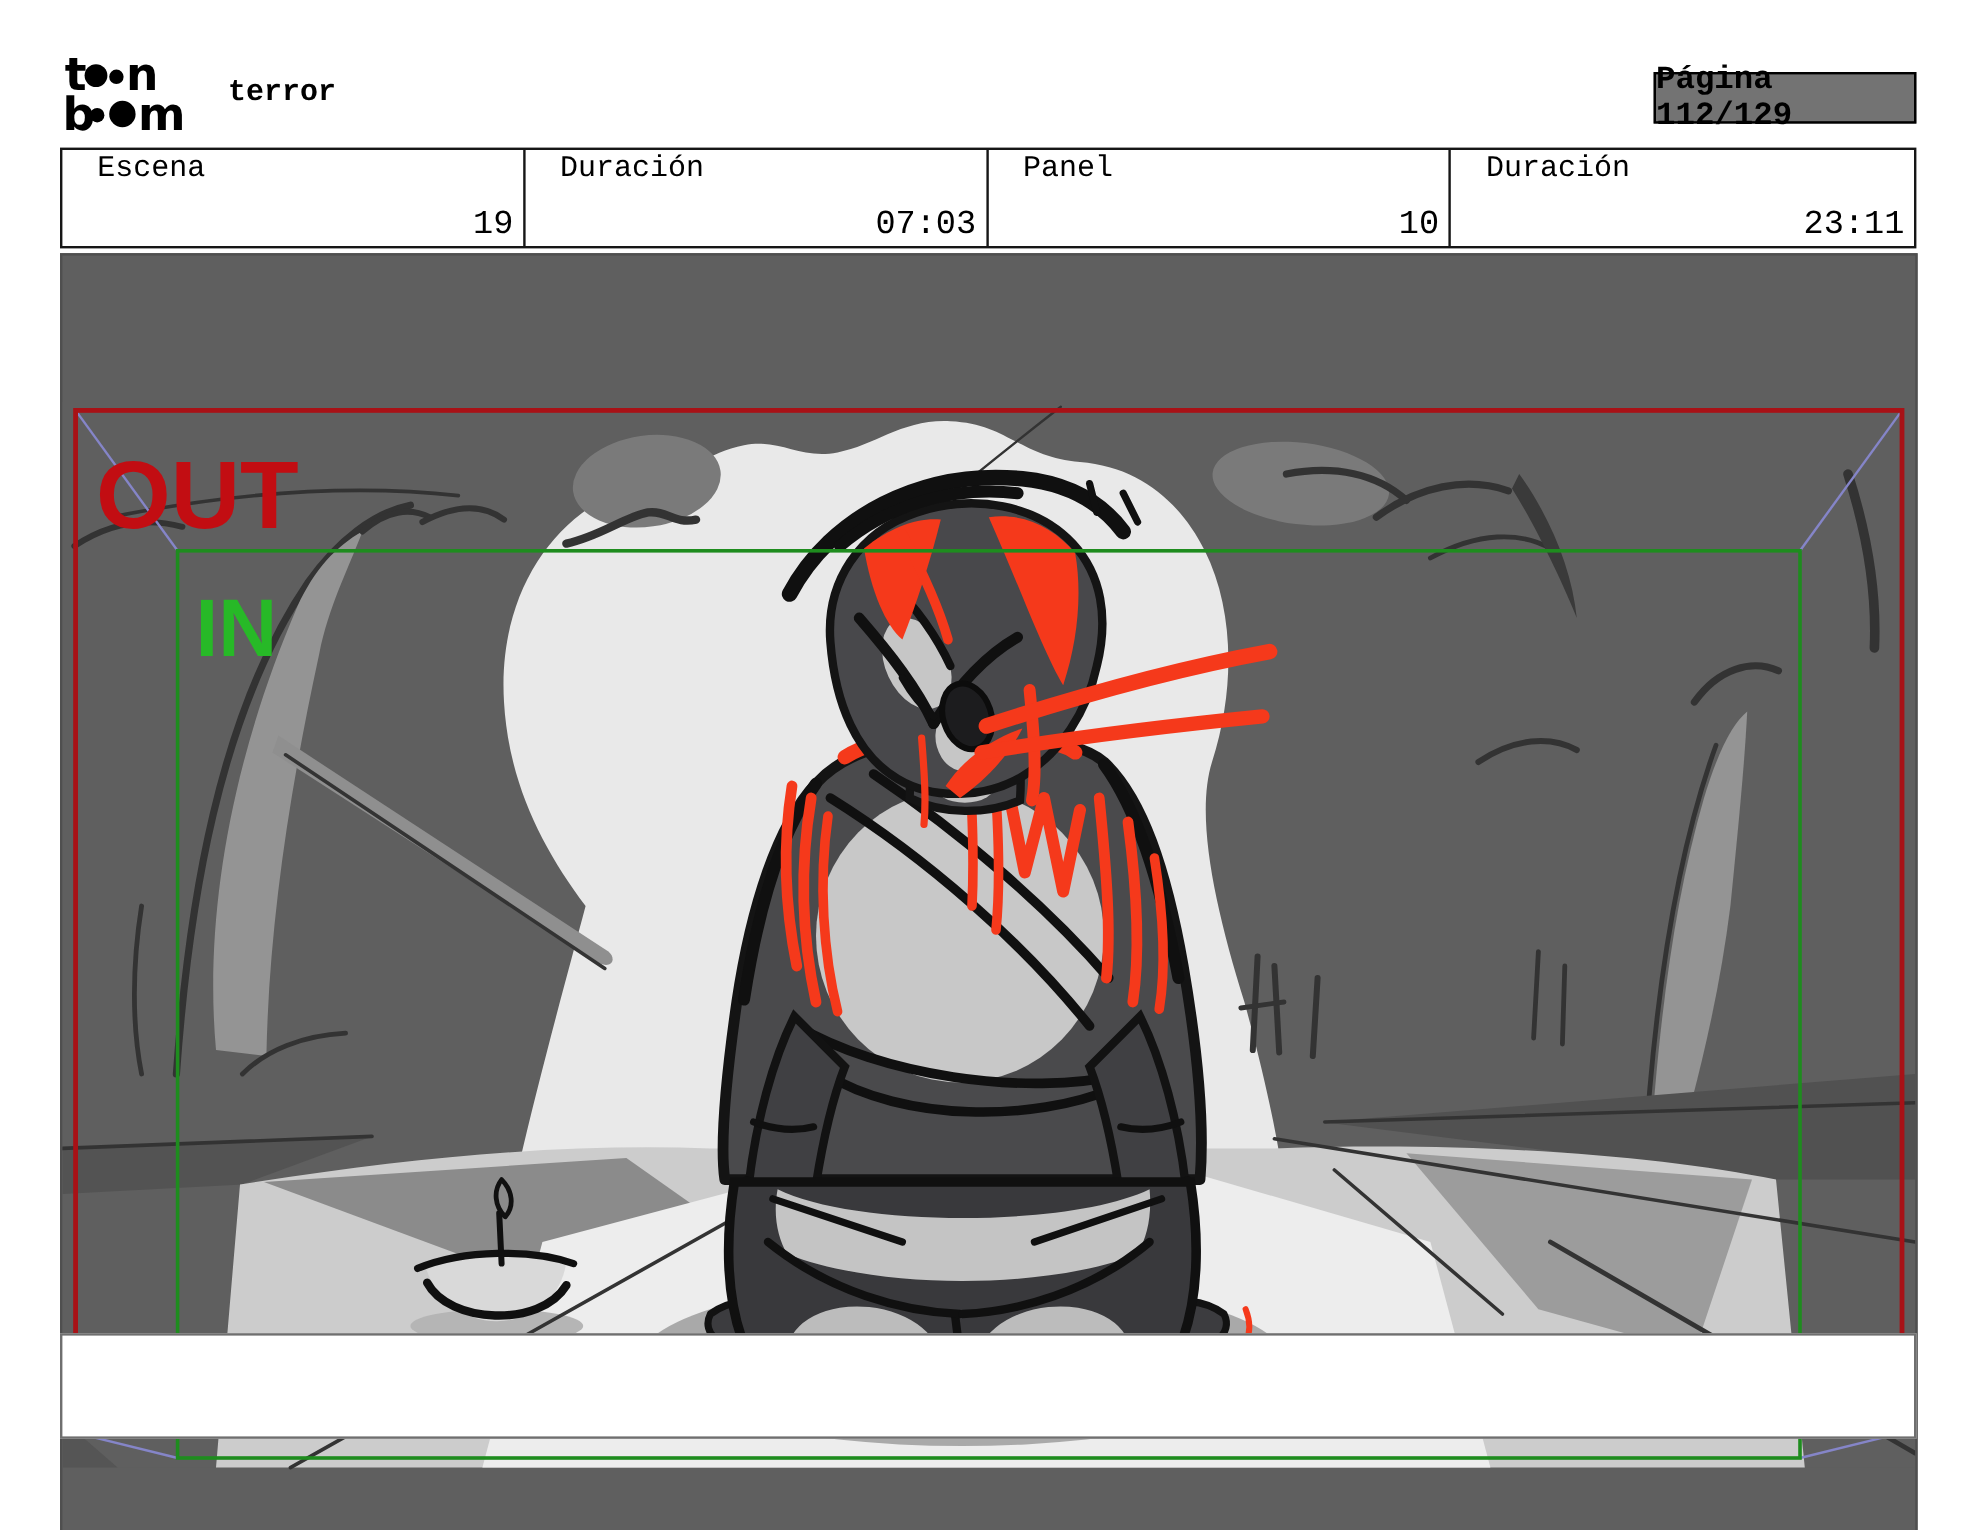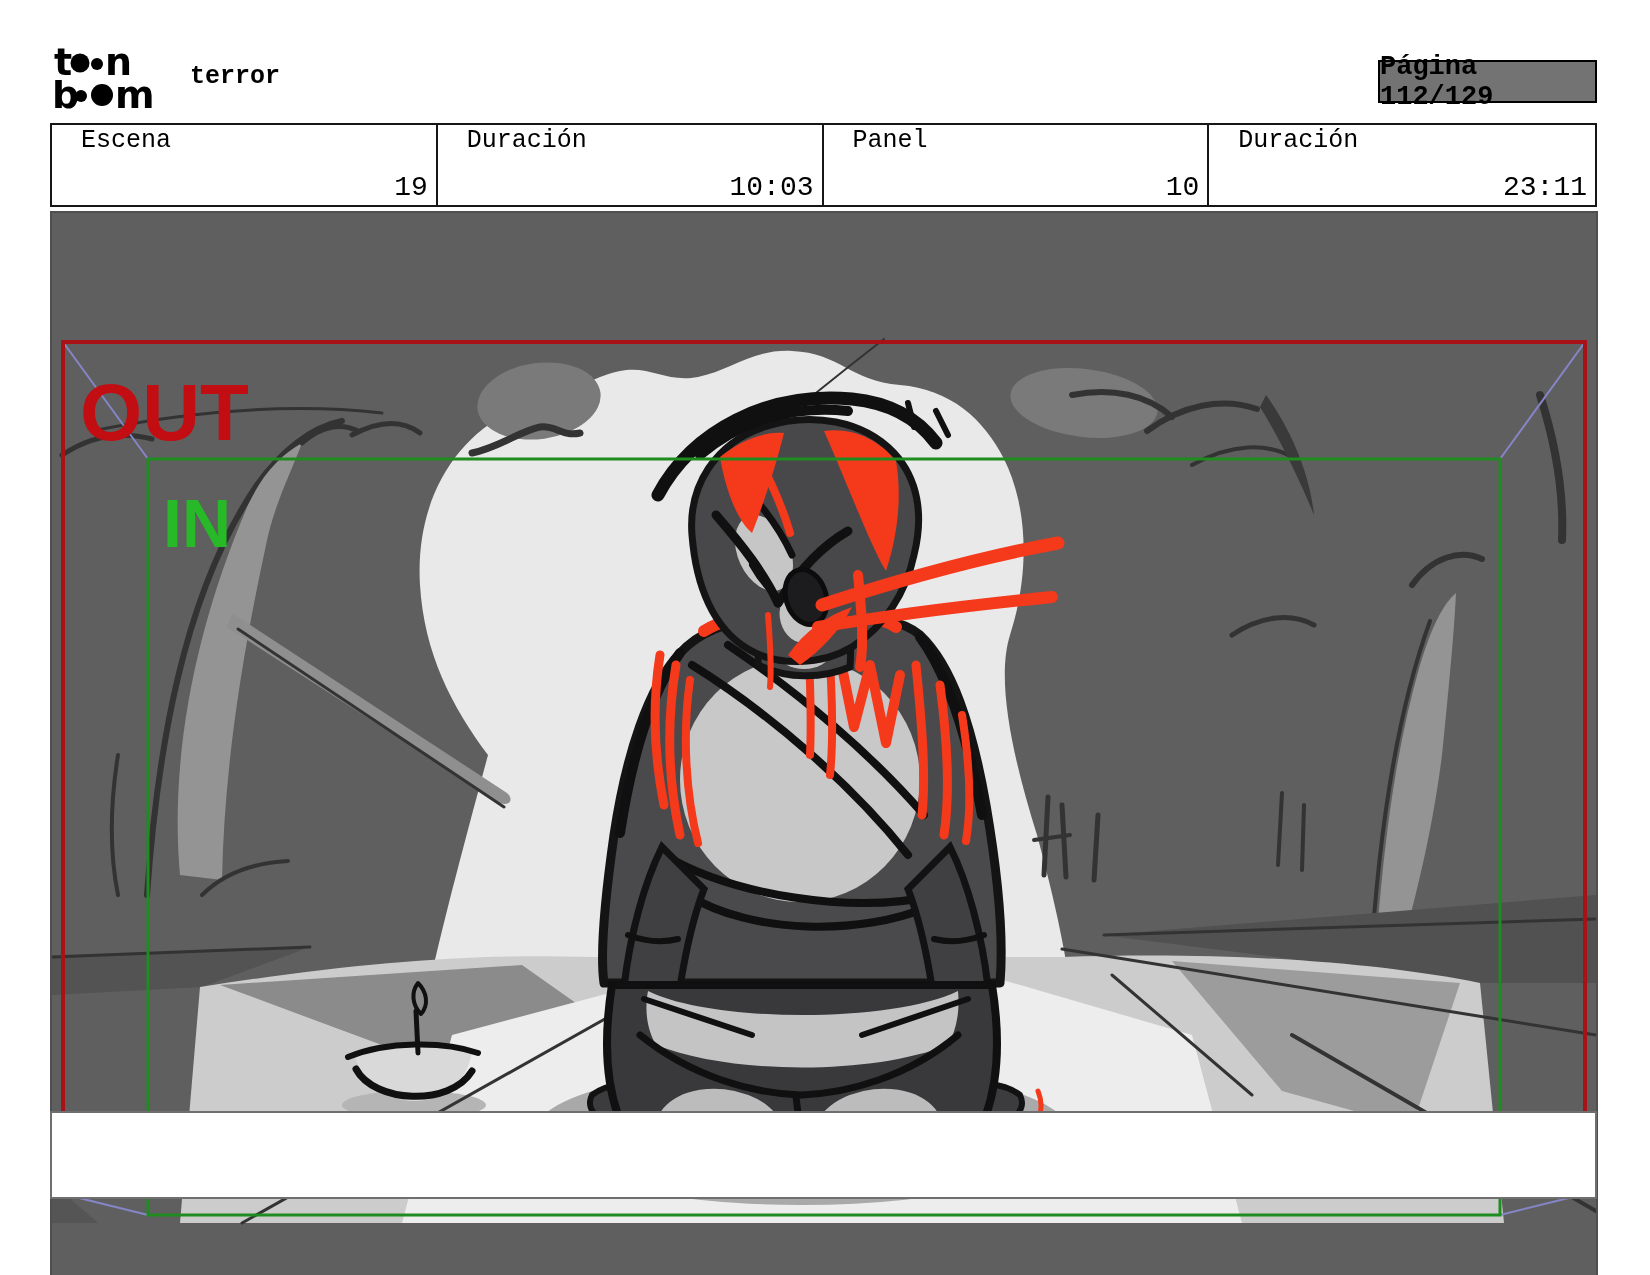--- a/index.html
+++ b/index.html
@@ -54,21 +54,21 @@
     <span>Página 112/129</span>
   </div>
 
   <div class="infotable">
     <div class="cell">
       <span class="lbl">Escena</span>
       <span class="val">19</span>
     </div>
     <div class="cell">
       <span class="lbl">Duración</span>
-      <span class="val">10:03</span>
+      <span class="val">07:03</span>
     </div>
     <div class="cell">
       <span class="lbl">Panel</span>
       <span class="val">10</span>
     </div>
     <div class="cell">
       <span class="lbl">Duración</span>
       <span class="val">23:11</span>
     </div>
   </div>

